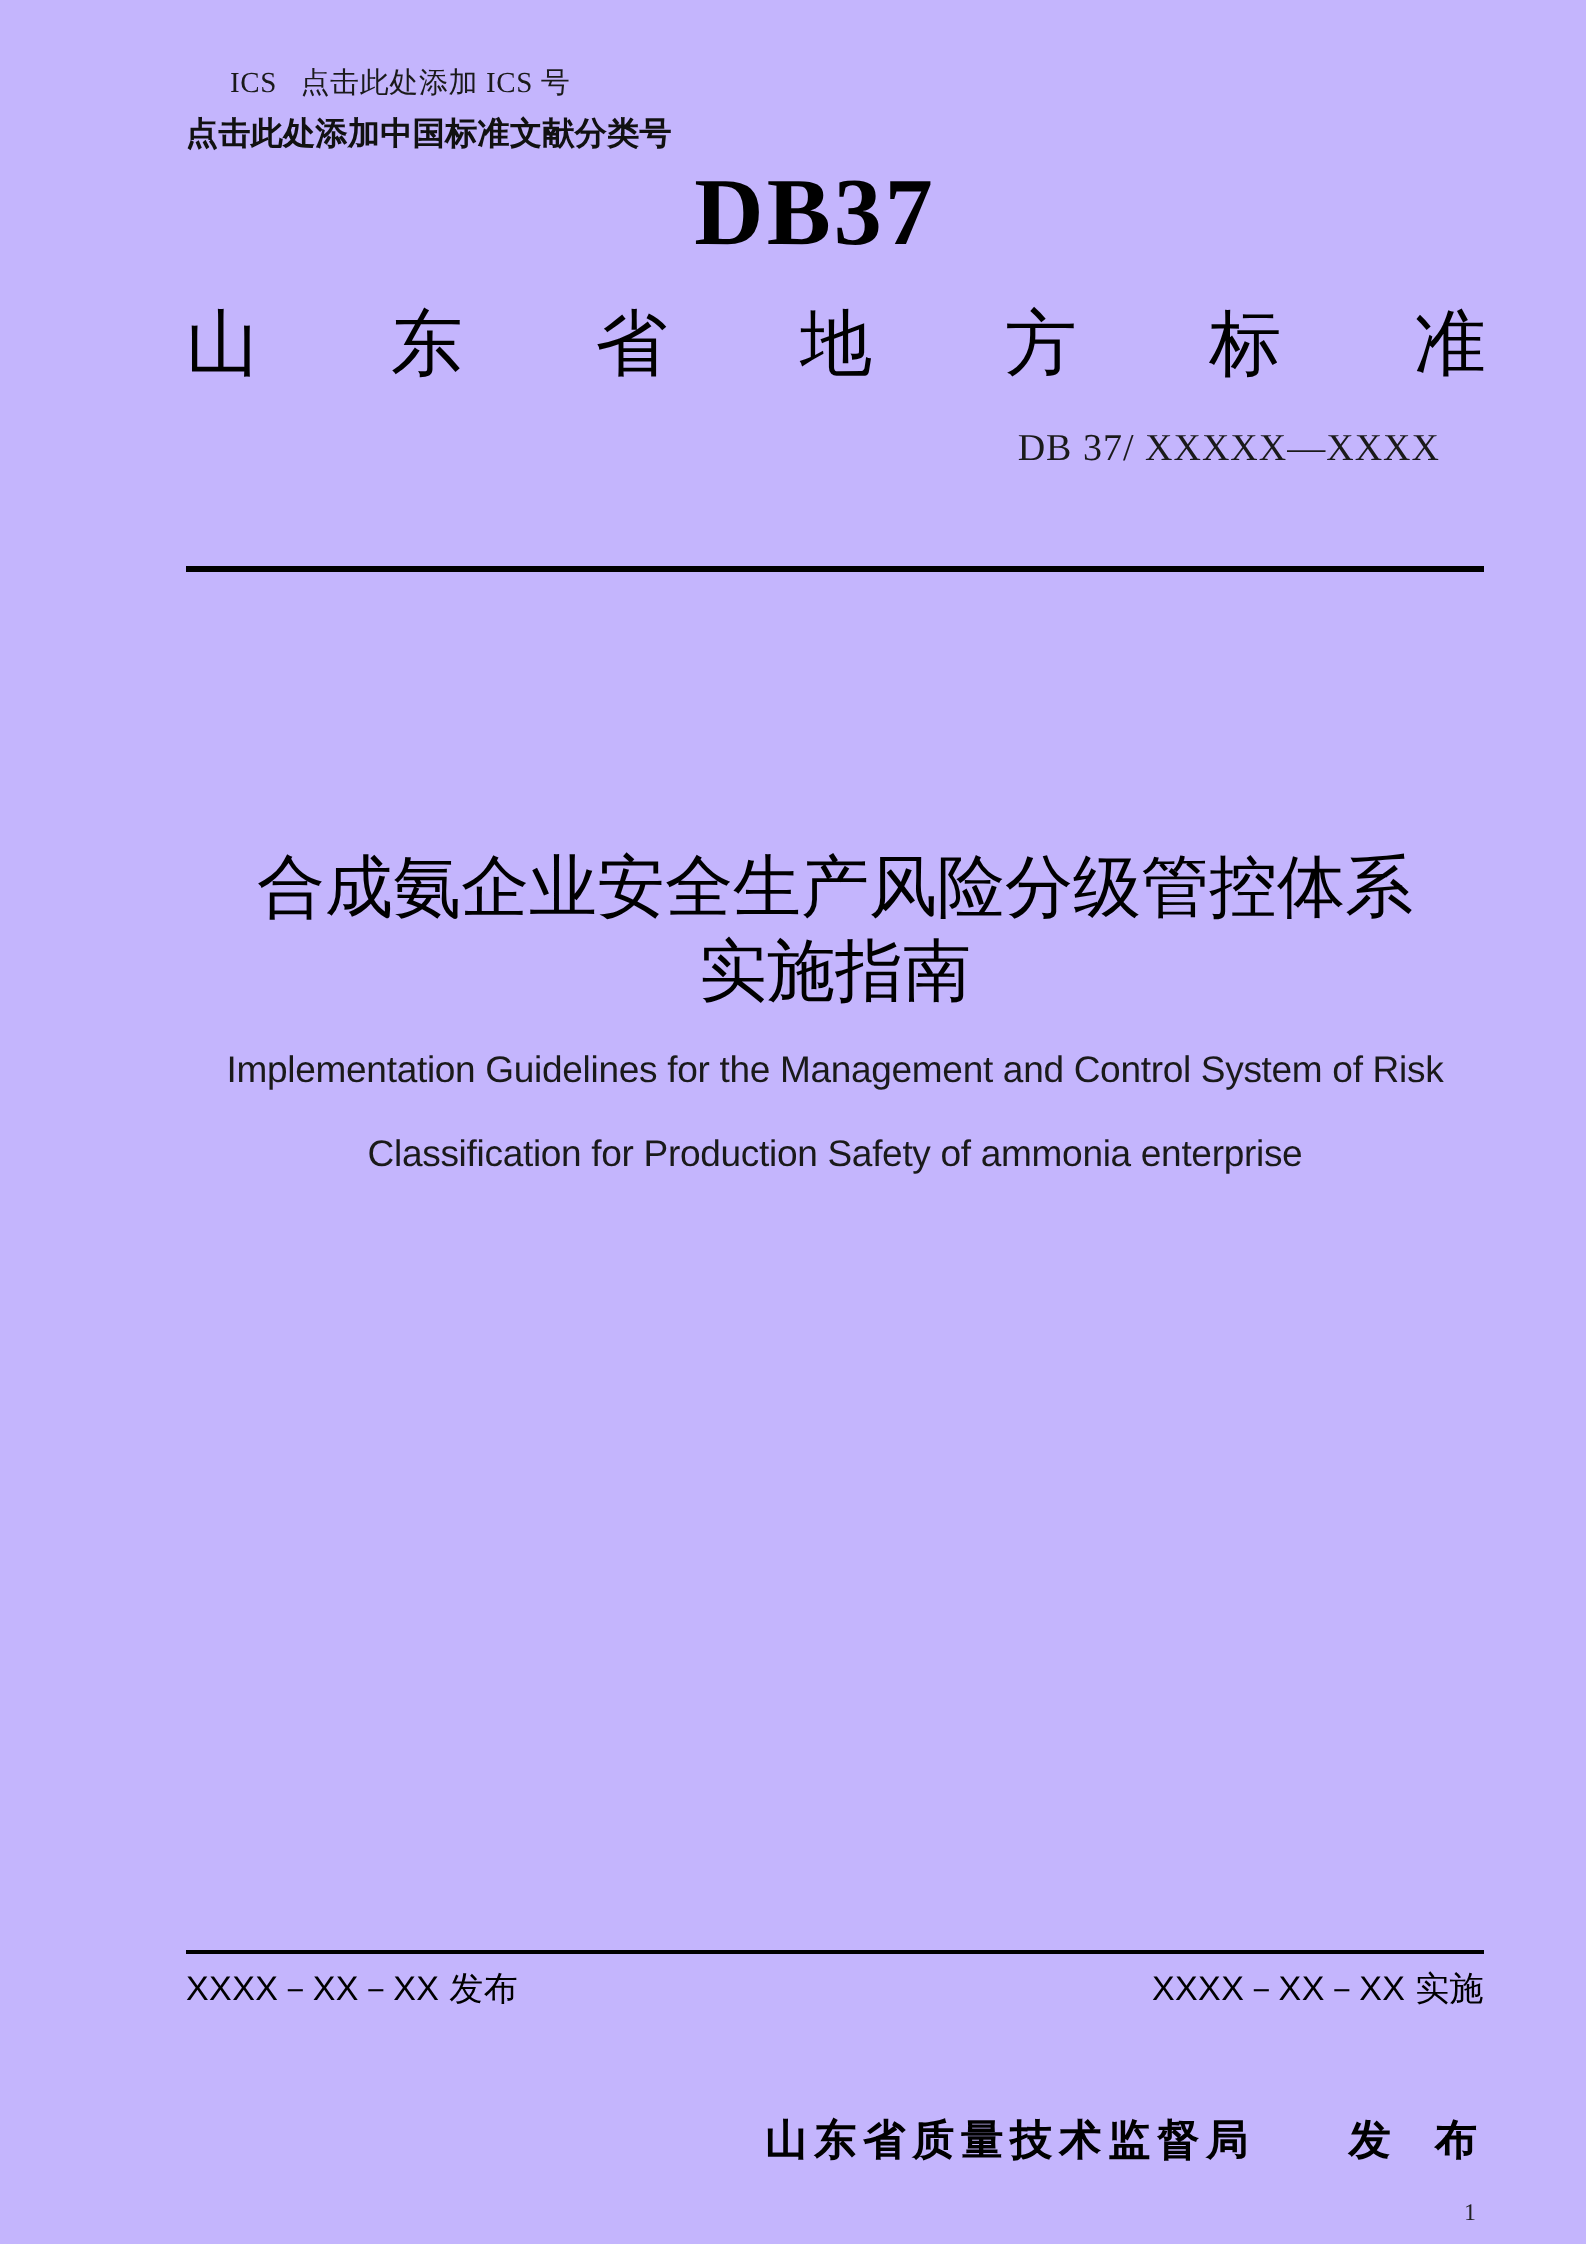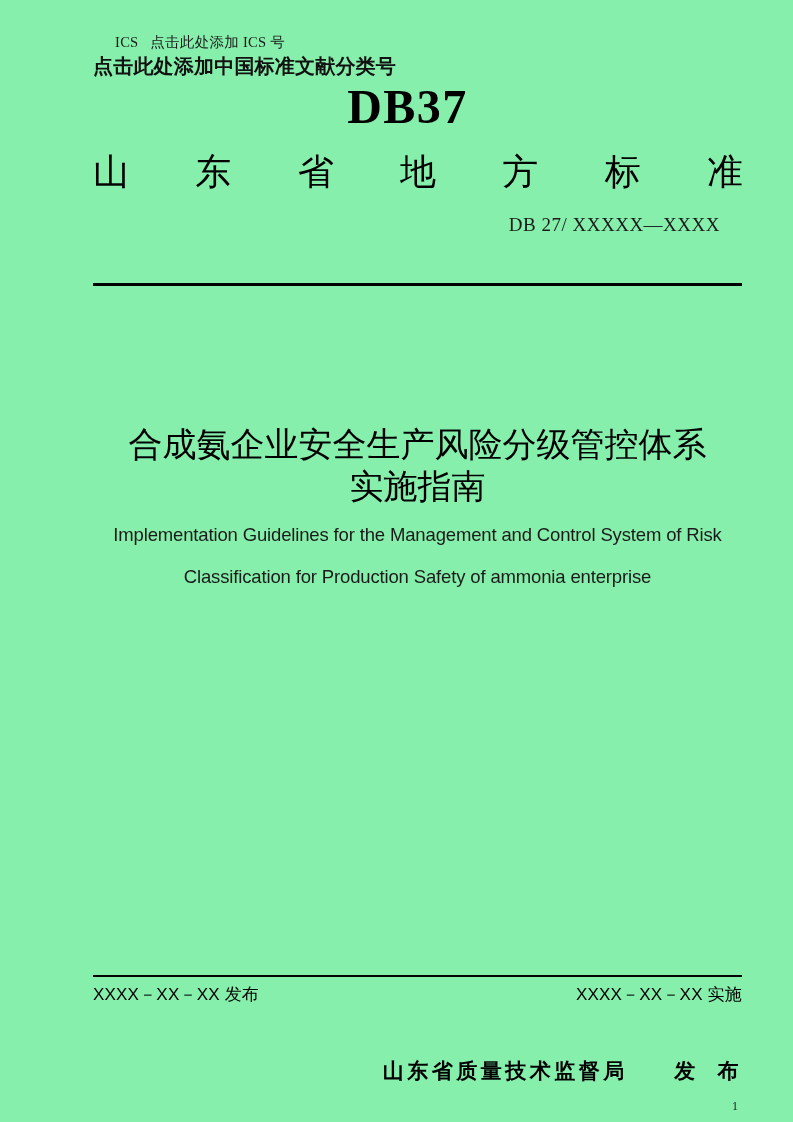--- a/index.html
+++ b/index.html
@@ -12,43 +12,43 @@
     height: 1122px;
     position: relative;
     font-family: "Liberation Sans", sans-serif;
     color: #000000;
     overflow: hidden;
   }
 
   .page {
     position: absolute;
     inset: 0;
-    background: #86efac;
+    background: #c4b5fd;
   }
 
   
   .ics-block {
     position: absolute;
     left: 93px;
     top: 30px;
     width: 650px;
   }
   .ics-line {
     font-family: "Liberation Serif", serif;
     font-size: 14.5px;
     line-height: 25px;
     letter-spacing: 0.3px;
     white-space: pre;
     padding-left: 22px;
     color: #1a1a1a;
   }
   .class-line {
-    font-family: Liberation Mono, monospace;
+    font-family: Liberation Serif, serif;
     font-weight: bold;
-    font-size: 20px;
+    font-size: 16px;
     line-height: 25px;
     letter-spacing: 0.2px;
     white-space: pre;
     color: #111111;
   }
 
   
   .db-mark {
     position: absolute;
     left: 93px;
@@ -209,21 +209,21 @@
   <div class="province-line">
     <span>山</span>
     <span>东</span>
     <span>省</span>
     <span>地</span>
     <span>方</span>
     <span>标</span>
     <span>准</span>
   </div>
 
-  <div class="std-number">DB 27/ XXXXX—XXXX</div>
+  <div class="std-number">DB 37/ XXXXX—XXXX</div>
 
   <div class="rule-top"></div>
 
   <div class="title-cn">
     <span class="l1">合成氨企业安全生产风险分级管控体系</span>
     <span class="l2">实施指南</span>
   </div>
 
   <div class="title-en">
     <span class="en1">Implementation Guidelines for the Management and Control System of Risk</span>

